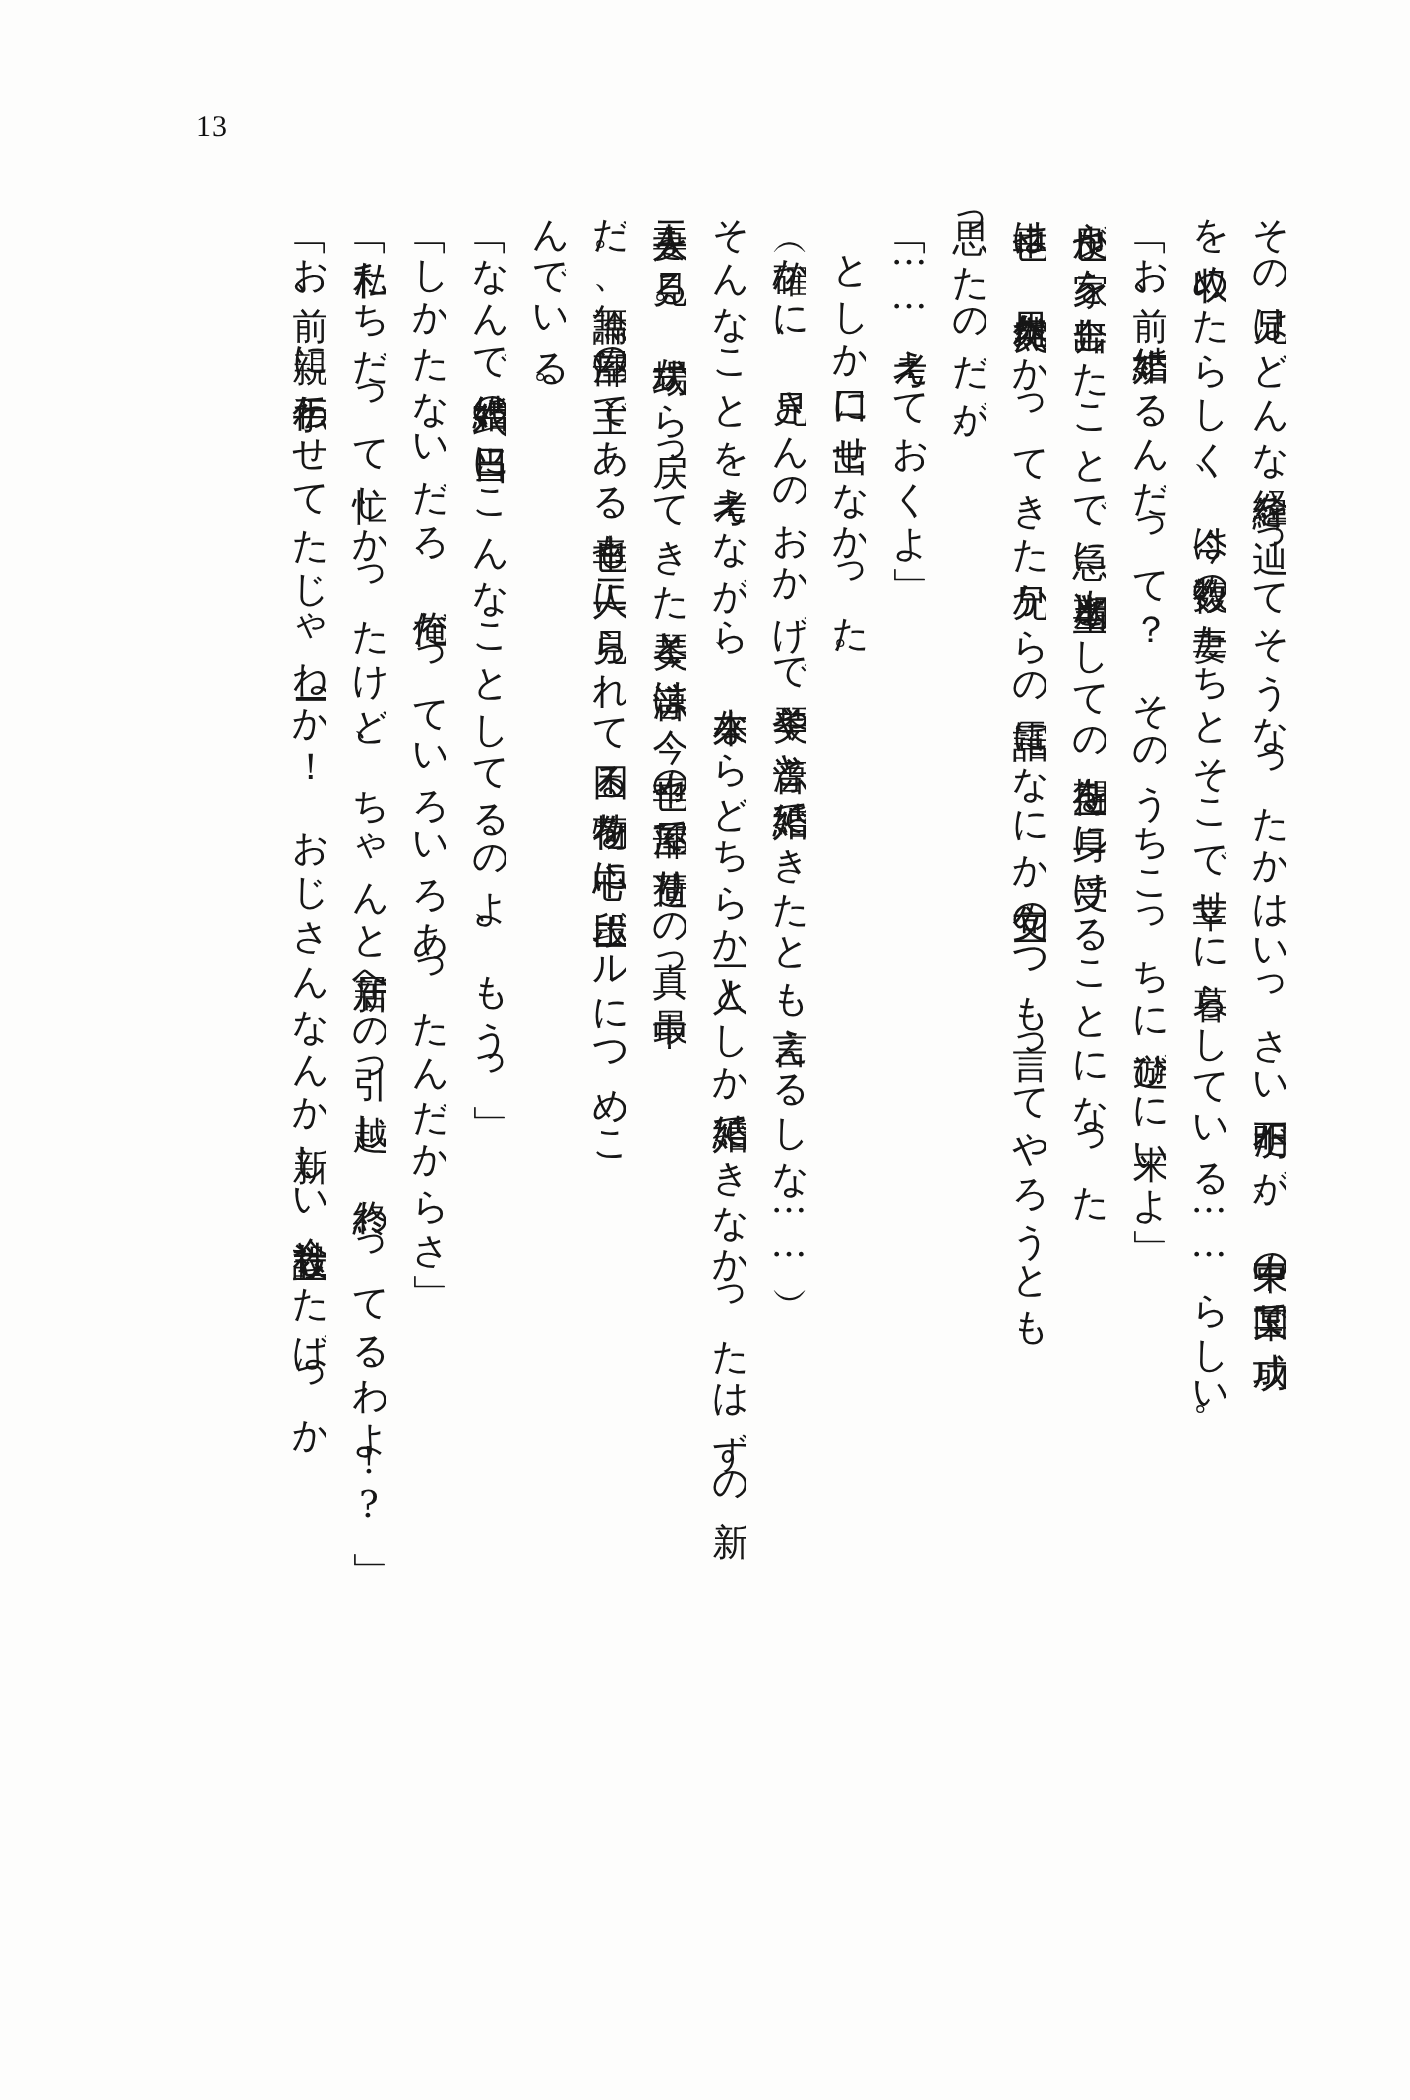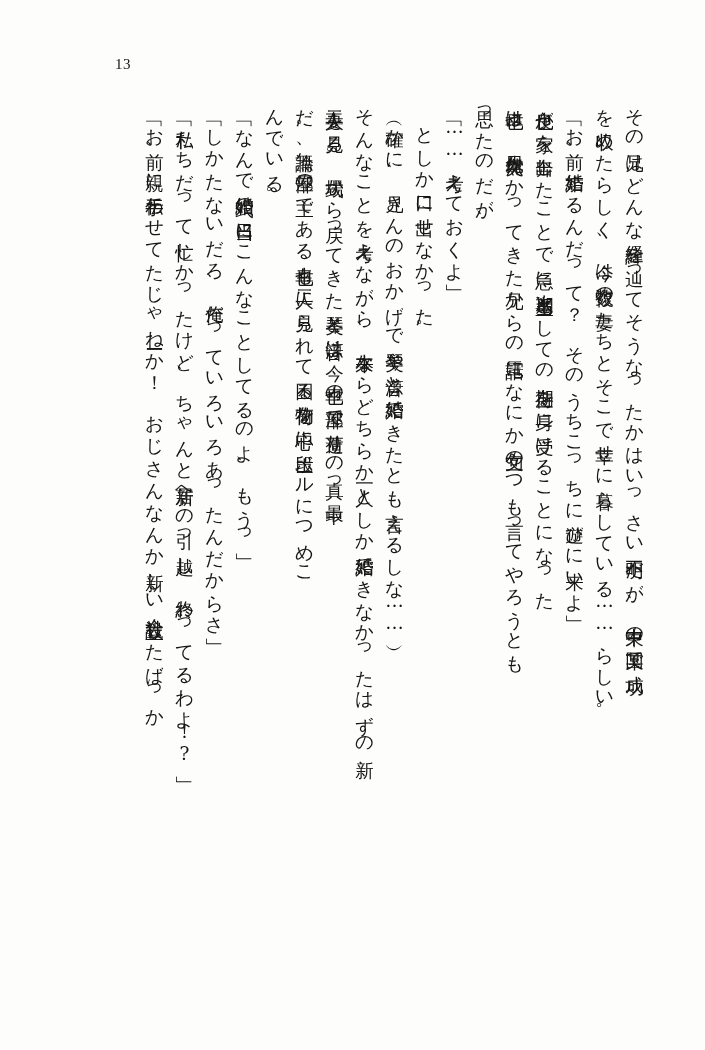--- a/index.html
+++ b/index.html
@@ -18,21 +18,21 @@
     position: relative;
     width: 705px;
     height: 1050px;
     background: #fdfdfc;
     box-sizing: border-box;
   }
   
   .page-number {
     position: absolute;
     top: 56px;
-    left: 115px;
+    left: 98px;
     font-size: 15px;
     letter-spacing: 0.5px;
     color: #111;
     font-family: "Liberation Serif", "DejaVu Serif", serif;
   }
   
   .text-block {
     position: absolute;
     top: 96px;
     right: 62px;

